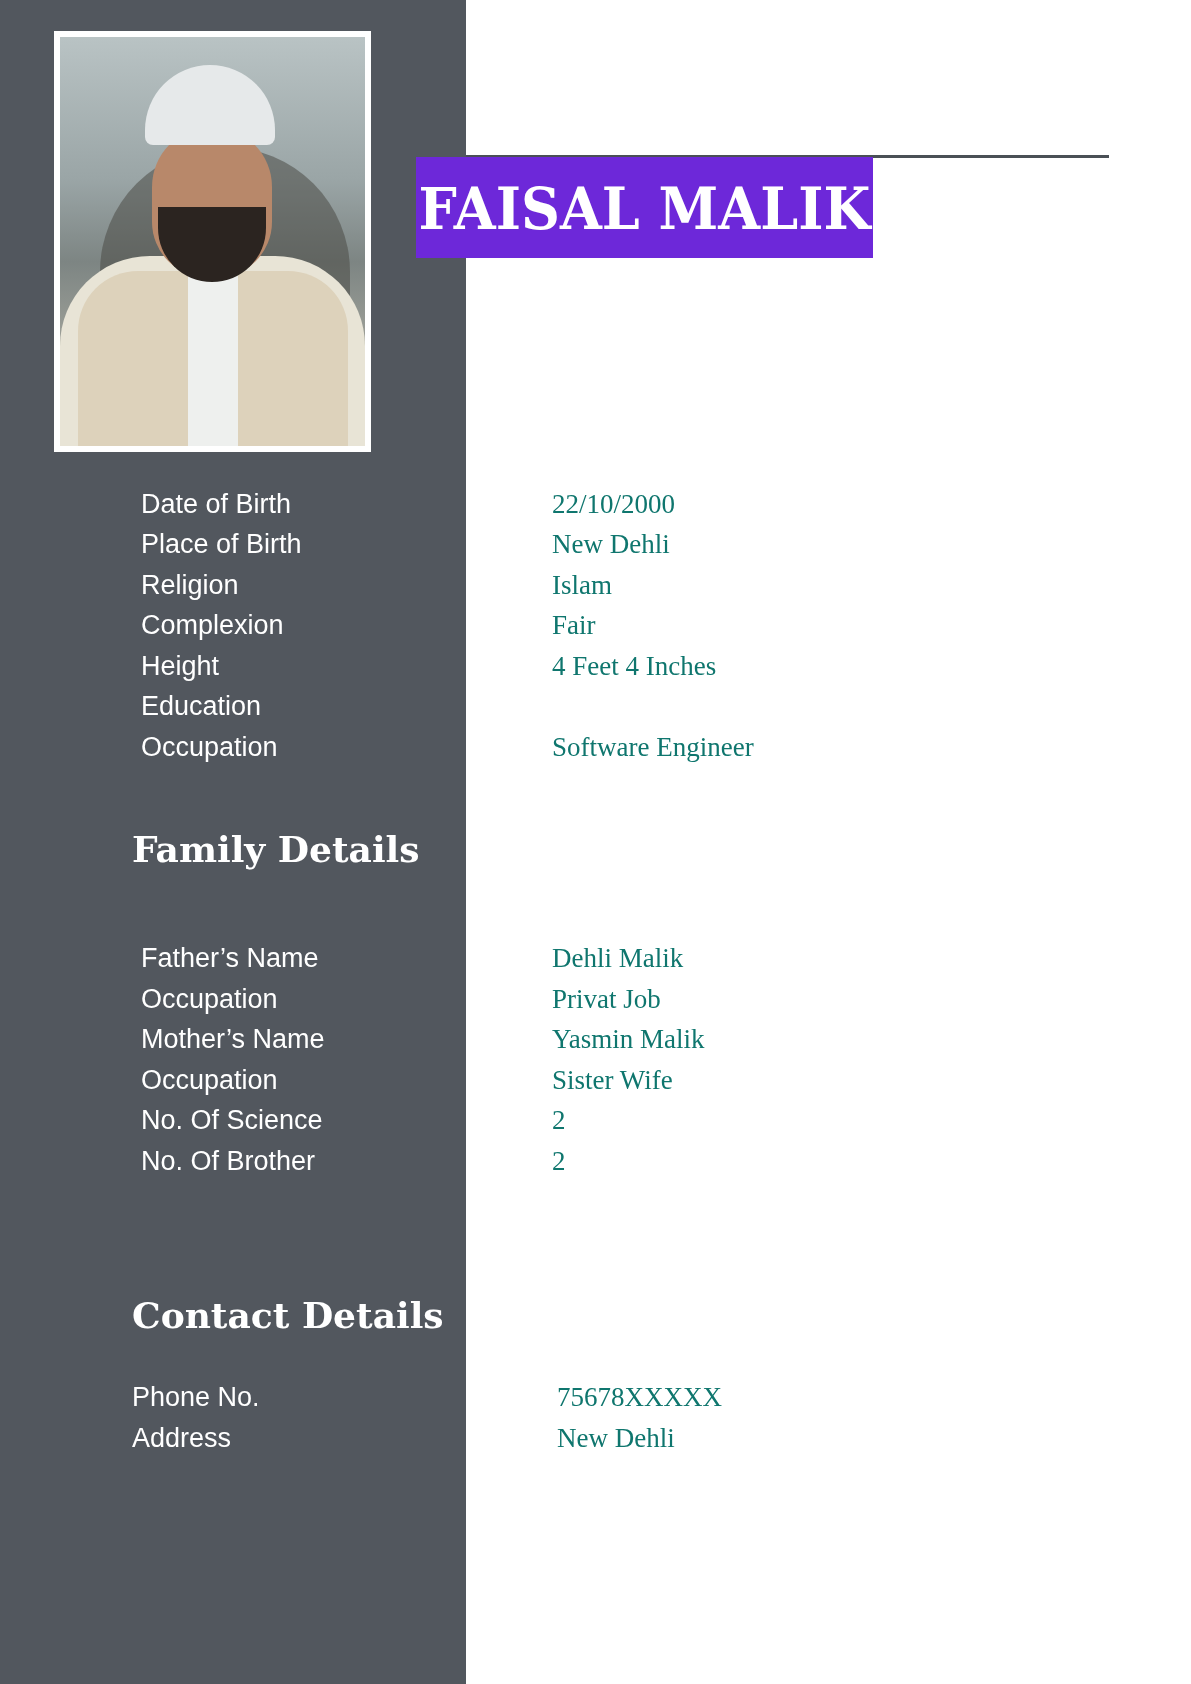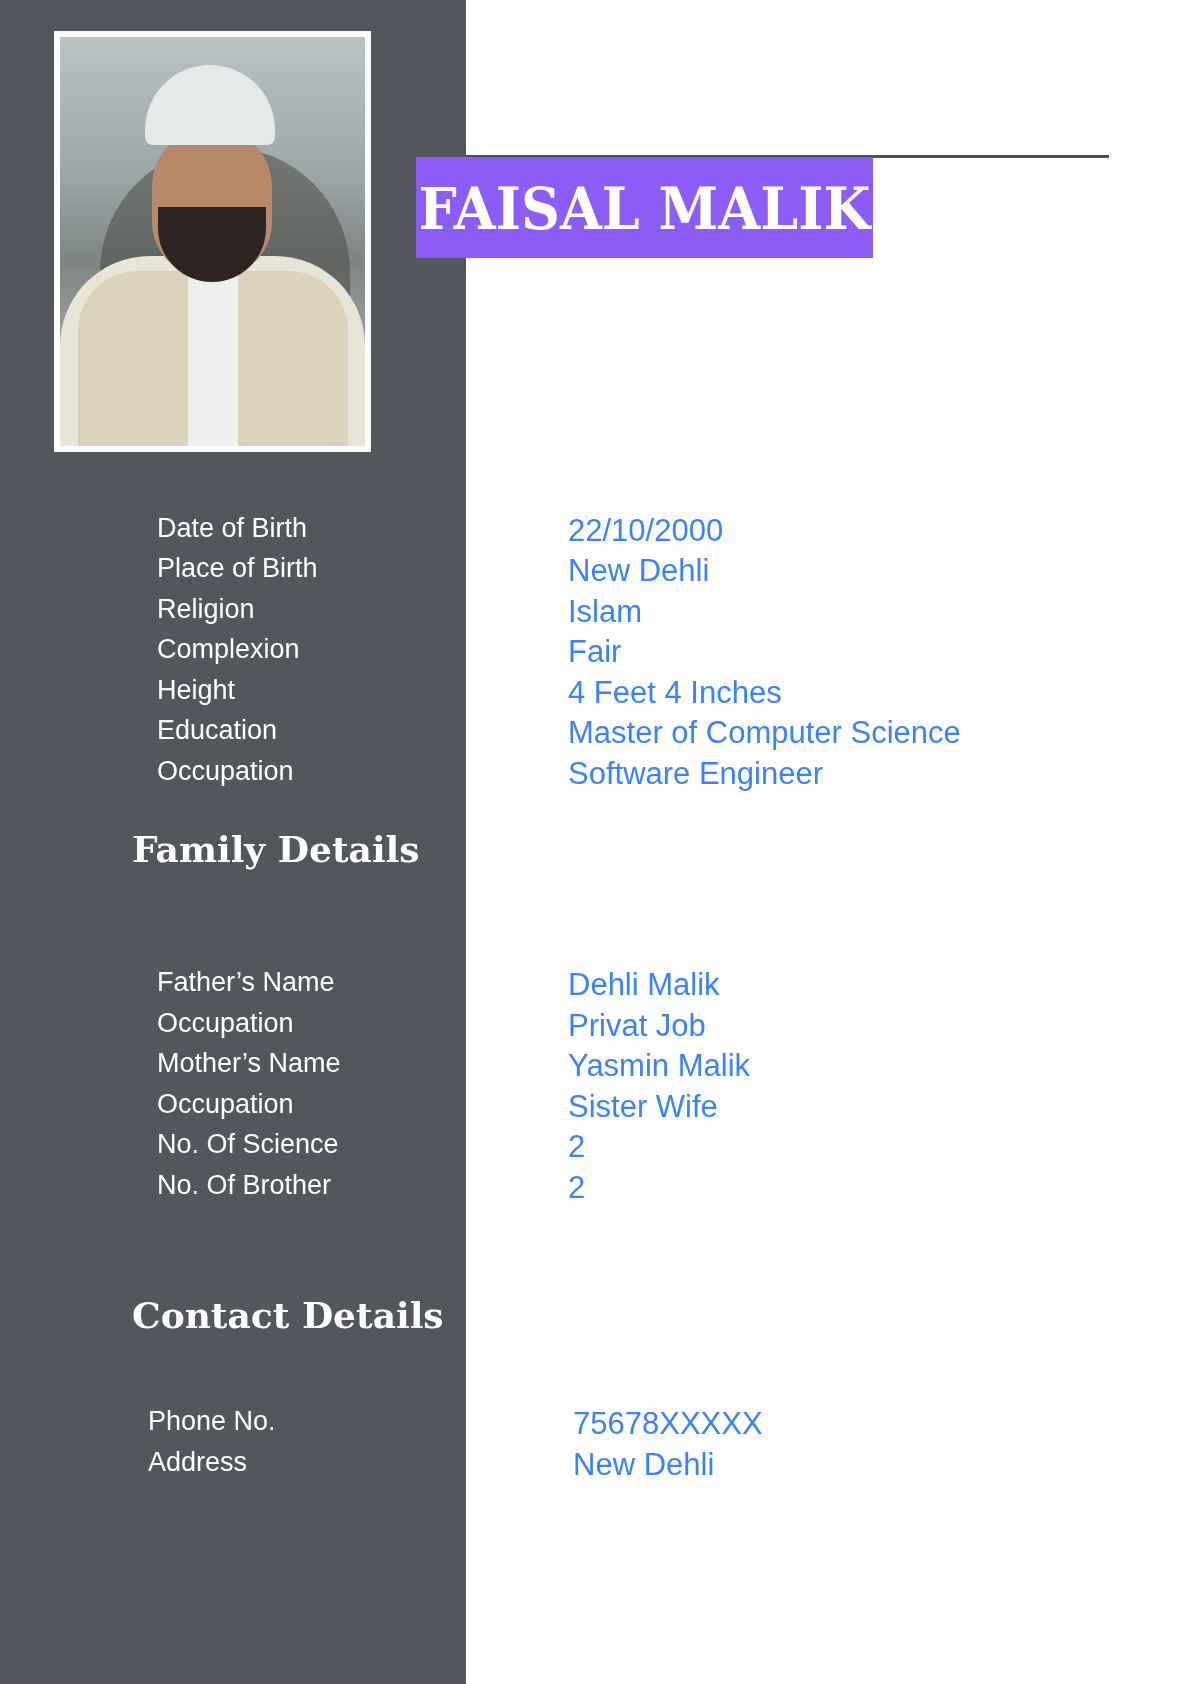--- a/index.html
+++ b/index.html
@@ -9,25 +9,25 @@
   .photo{width:100%;height:100%;position:relative;overflow:hidden;
     background:linear-gradient(180deg,#b9c3c4 0%,#9aa5a6 35%,#7d8583 55%,#c8c3b4 100%);}
   .photo .arch{position:absolute;left:40px;top:110px;width:250px;height:260px;border-radius:125px 125px 0 0;background:#4a4a46;opacity:.55;}
   .photo .body{position:absolute;left:0;bottom:0;width:100%;height:190px;background:#e8e4d6;border-radius:90px 90px 0 0;}
   .photo .vest{position:absolute;left:18px;bottom:0;width:270px;height:175px;background:#ddd2bb;border-radius:60px 60px 0 0;}
   .photo .shirt{position:absolute;left:128px;bottom:0;width:50px;height:190px;background:#eef0ee;}
   .photo .head{position:absolute;left:92px;top:90px;width:120px;height:150px;border-radius:60px 60px 55px 55px;background:#b8886a;}
   .photo .beard{position:absolute;left:98px;top:170px;width:108px;height:75px;border-radius:0 0 54px 54px;background:#2b2420;}
   .photo .cap{position:absolute;left:85px;top:28px;width:130px;height:80px;border-radius:65px 65px 8px 8px;background:#e6e9ea;}
   .title-line{position:absolute;left:466px;top:155px;width:643px;height:3px;background:#4a5056;}
-  .title-box{position:absolute;left:416px;top:157px;width:457px;height:101px;background:#8b5cf6;display:flex;align-items:center;justify-content:center;}
+  .title-box{position:absolute;left:416px;top:157px;width:457px;height:101px;background:#6d28d9;display:flex;align-items:center;justify-content:center;}
   .title-box span{color:#ffffff;font-family:"DejaVu Serif",serif;font-weight:bold;font-size:54px;letter-spacing:0px;transform:scaleY(1.08);}
-  .row{position:absolute;left:16px;width:1123px;height:40px;margin-top:24px;}
+  .row{position:absolute;left:0;width:1123px;height:40px;}
   .label{position:absolute;left:141px;color:#ffffff;font-size:27px;font-family:"Liberation Sans",sans-serif;}
-  .value{position:absolute;left:552px;color:#3b82f6;font-size:31px;font-family:Liberation Sans, sans-serif;}
+  .value{position:absolute;left:552px;color:#0f766e;font-size:27px;font-family:Liberation Serif, serif;}
   .section-heading{position:absolute;left:132px;color:#ffffff;font-family:"DejaVu Serif",serif;font-weight:bold;font-size:36px;}
   .contact .label{left:132px;text-align:center;}
   .contact .value{left:557px;}
 </style>
 </head>
 <body>
 
 <div class="sidebar"></div>
 
 <div class="photo-frame">
@@ -62,21 +62,20 @@
 <div class="row" style="top:610px">
   <span class="label">Complexion</span>
   <span class="value">Fair</span>
 </div>
 <div class="row" style="top:651px">
   <span class="label">Height</span>
   <span class="value">4 Feet 4 Inches</span>
 </div>
 <div class="row" style="top:691px">
   <span class="label">Education</span>
-  <span class="value">Master of Computer Science</span>
 </div>
 <div class="row" style="top:732px">
   <span class="label">Occupation</span>
   <span class="value">Software Engineer</span>
 </div>
 
 <div class="section-heading" style="top:828px">Family Details</div>
 
 <div class="row" style="top:943px">
   <span class="label">Father’s Name</span>

